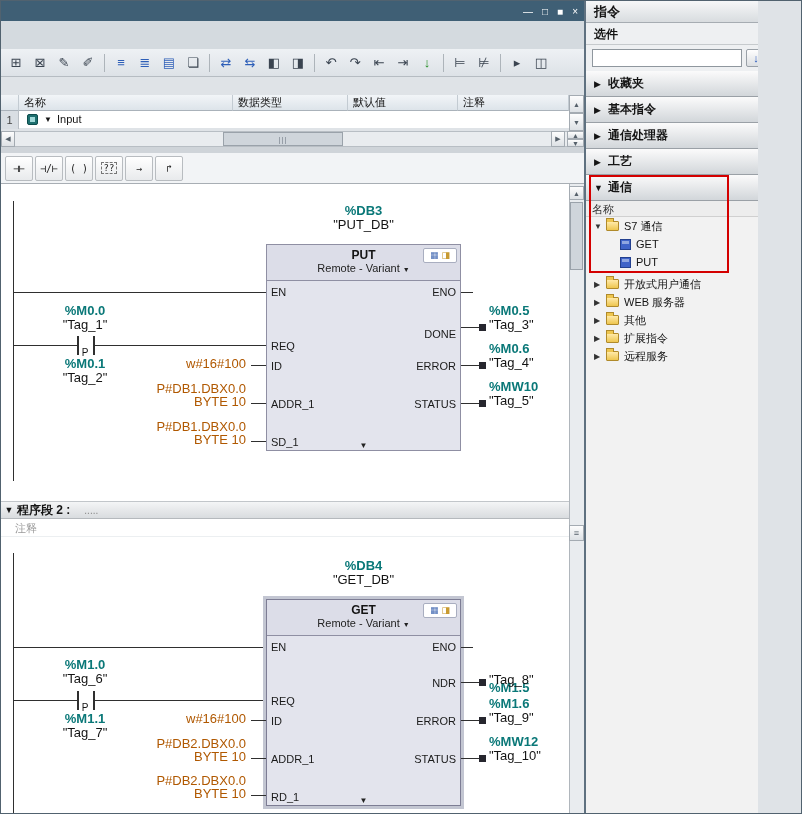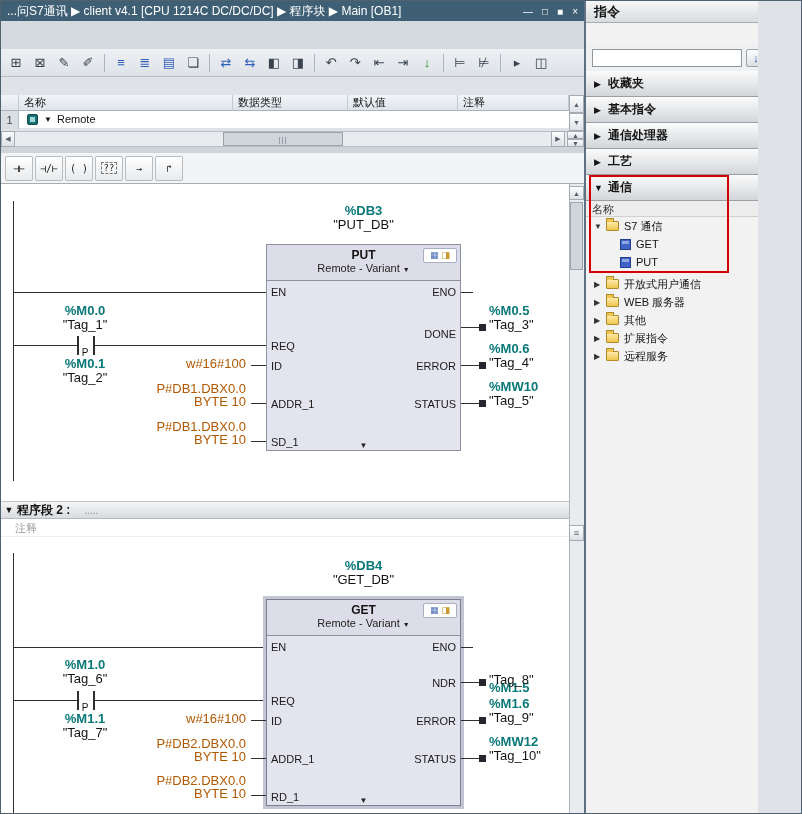--- a/index.html
+++ b/index.html
@@ -75,21 +75,20 @@
 .blkicon{width:11px;height:11px;background:#3f63c8;border:1px solid #23408f;margin-right:5px;position:relative;flex:none}
 .blkicon::before{content:"";position:absolute;left:1px;top:1px;right:1px;height:3px;background:#8fa6e0}
 .redbox{position:absolute;border:2px solid #d40000;pointer-events:none;z-index:9}
 </style>
 </head>
 <body>
 
 <div id="app">
 
   <div class="abs titlebar" style="left:0;top:0;width:583px;height:20px">
-    <span class="tb-text">...问S7通讯  ▶  client v4.1 [CPU 1214C DC/DC/DC]  ▶  程序块  ▶  Main [OB1]</span>
     <span class="tb-btns">
       <span>—</span>
       <span>□</span>
       <span>■</span>
       <span>×</span>
     </span>
   </div>
 
   <div class="abs" style="left:0;top:20px;width:583px;height:28px;background:#d4dadf"></div>
 
@@ -126,21 +125,21 @@
   <div class="thcell" style="left:0;top:94px;width:18px"></div>
   <div class="thcell" style="left:18px;top:94px;width:214px">名称</div>
   <div class="thcell" style="left:232px;top:94px;width:115px">数据类型</div>
   <div class="thcell" style="left:347px;top:94px;width:110px">默认值</div>
   <div class="thcell" style="left:457px;top:94px;width:111px">注释</div>
 
   <div class="trow" style="left:0;top:110px;width:568px;height:18px">
     <div class="rownum">1</div>
     <div class="tagicon" style="left:26px;top:3px"></div>
     <span class="abs" style="left:43px;top:4px;font-size:8px">▼</span>
-    <span class="abs" style="left:56px;top:2px">Remote</span>
+    <span class="abs" style="left:56px;top:2px">Input</span>
   </div>
 
   <div class="sbtn" style="left:568px;top:94px;width:15px;height:18px">▲</div>
   <div class="sbtn" style="left:568px;top:112px;width:15px;height:18px">▼</div>
 
   <div class="strack" style="left:0;top:130px;width:583px;height:16px"></div>
   <div class="sbtn" style="left:0;top:130px;width:14px;height:16px">◀</div>
   <div class="sthumb" style="left:222px;top:131px;width:120px;height:14px">|||</div>
   <div class="sbtn" style="left:550px;top:130px;width:14px;height:16px">▶</div>
   <div class="sbtn" style="left:566px;top:130px;width:17px;height:8px">▲</div>
@@ -288,20 +287,21 @@
 
   <div class="vtrack" style="left:568px;top:183px;width:15px;height:631px"></div>
   <div class="sbtn" style="left:568px;top:185px;width:15px;height:14px">▲</div>
   <div class="sthumb" style="left:569px;top:201px;width:13px;height:68px"></div>
   <div class="sbtn" style="left:568px;top:524px;width:15px;height:16px;font-size:9px">≡</div>
 
   <div class="abs" style="left:583px;top:0;width:2px;height:814px;background:#5f7180"></div>
 
   <div class="rpanel" style="left:585px;top:0;width:172px;height:814px">
     <div class="rp-title">指令</div>
+    <div class="rp-opts">选件</div>
     <div class="rp-search">
       <input class="rp-input" value="" style="">
       <span class="srchbtn" style="left:160px">↓</span>
       <span class="srchbtn" style="left:182px">↑</span>
     </div>
 
     <div class="rp-sec" style="top:70px">
       <span class="chev">▶</span>
       <span>收藏夹</span>
     </div>

